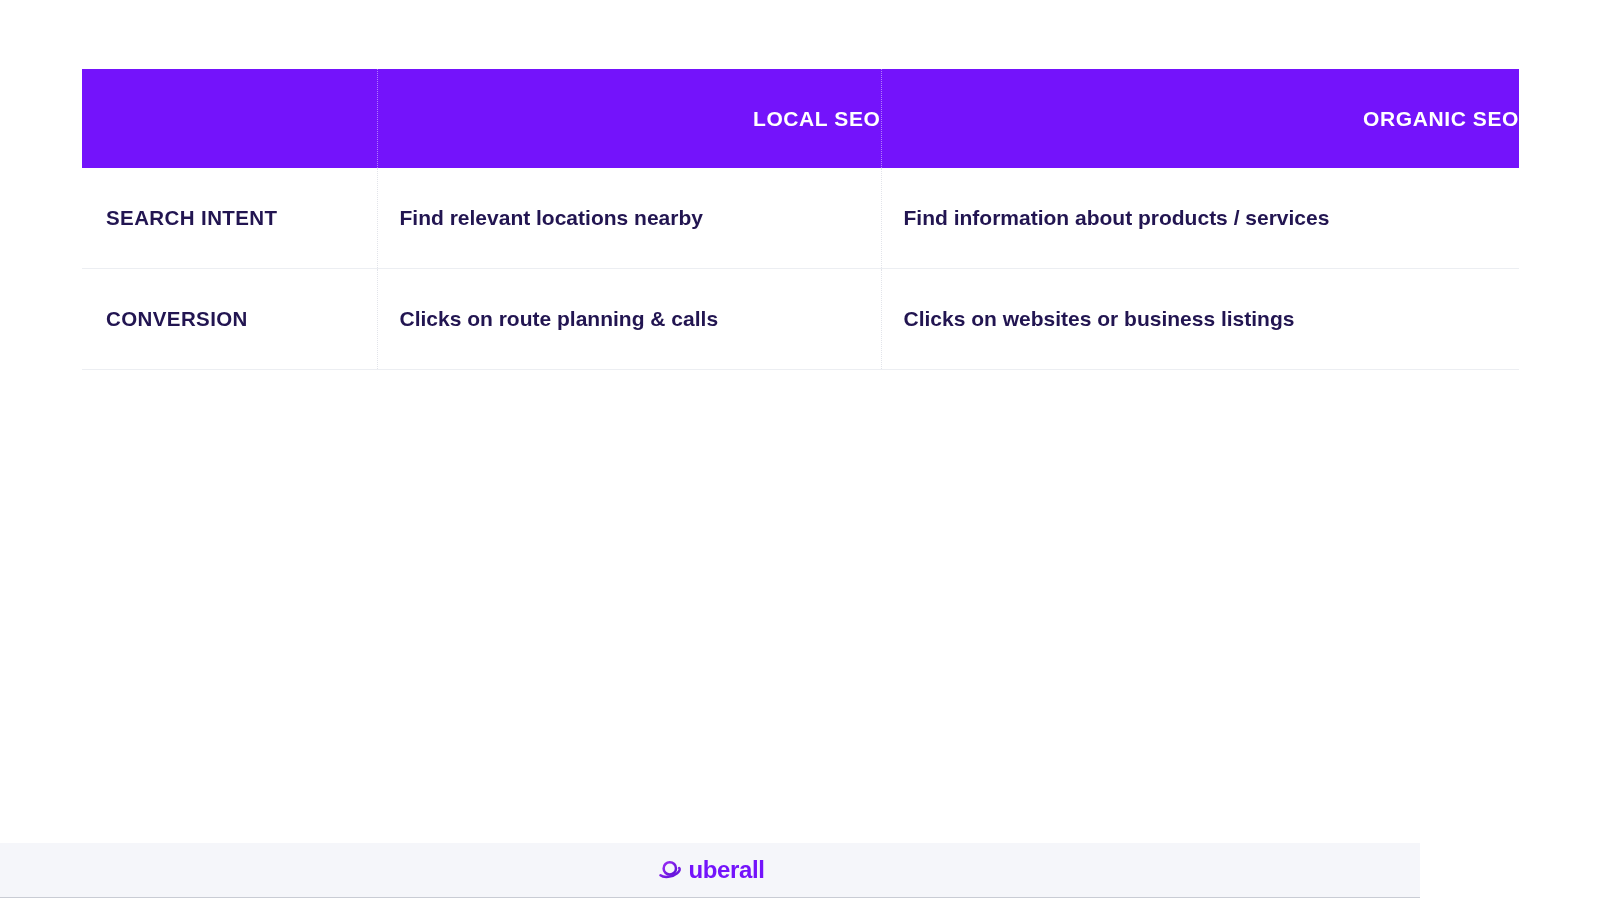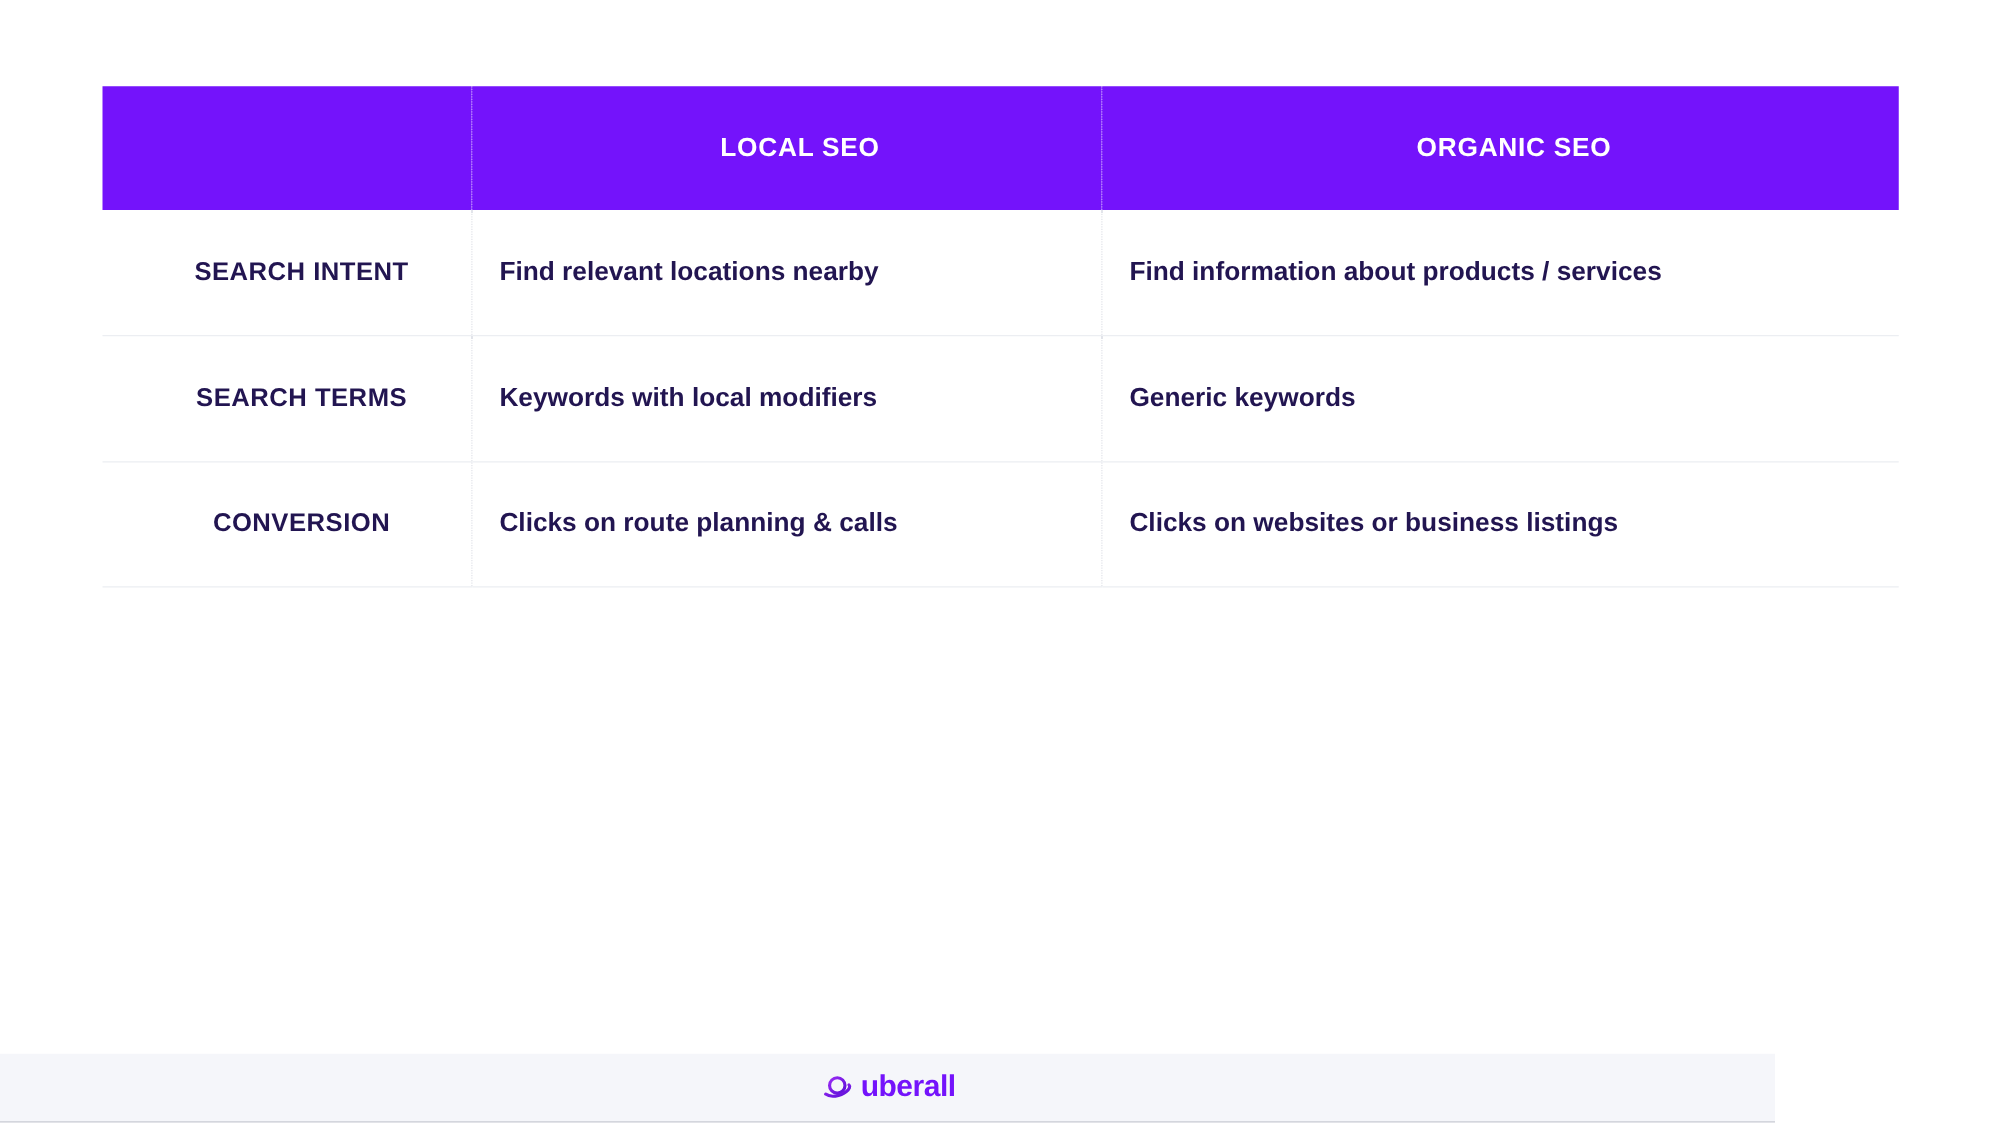--- a/index.html
+++ b/index.html
@@ -32,21 +32,21 @@
   
   .ctable col.c-label   { width: 295px; }
   .ctable col.c-local   { width: 504px; }
   .ctable col.c-organic { width: 638px; }
 
   
   .ctable thead th {
     background: #7413fb;
     height: 99px;
     padding: 0 0 0 22px;
-    text-align: center;
+    text-align: right;
     vertical-align: middle;
     color: #ffffff;
     font-size: 21px;
     font-weight: bold;
     letter-spacing: 0.6px;
     border: none;
   }
   .ctable thead th.h-empty { padding: 0; }
   .ctable thead th.h-local,
   .ctable thead th.h-organic {
@@ -62,21 +62,20 @@
     border-bottom: 1px solid #eceef2;
     padding: 0;
     background: #ffffff;
   }
   .ctable tbody td.cell-label {
     color: #221551;
     font-size: 20.5px;
     font-weight: bold;
     letter-spacing: 0.4px;
     padding-left: 24px;
-    text-align: center;
   }
   .ctable tbody td.cell-local,
   .ctable tbody td.cell-organic {
     color: #221551;
     font-size: 21px;
     font-weight: bold;
     padding-left: 22px;
     border-left: 1px dotted #e2e4ea;
   }
 
@@ -128,25 +127,20 @@
         <th class="h-organic">ORGANIC SEO</th>
       </tr>
     </thead>
     <tbody>
       <tr>
         <td class="cell-label">SEARCH INTENT</td>
         <td class="cell-local">Find relevant locations nearby</td>
         <td class="cell-organic">Find information about products / services</td>
       </tr>
       <tr>
-        <td class="cell-label">SEARCH TERMS</td>
-        <td class="cell-local">Keywords with local modifiers</td>
-        <td class="cell-organic">Generic keywords</td>
-      </tr>
-      <tr>
         <td class="cell-label">CONVERSION</td>
         <td class="cell-local">Clicks on route planning &amp; calls</td>
         <td class="cell-organic">Clicks on websites or business listings</td>
       </tr>
     </tbody>
   </table>
 </div>
 
 <div class="footer-band">
   <div class="brand">

